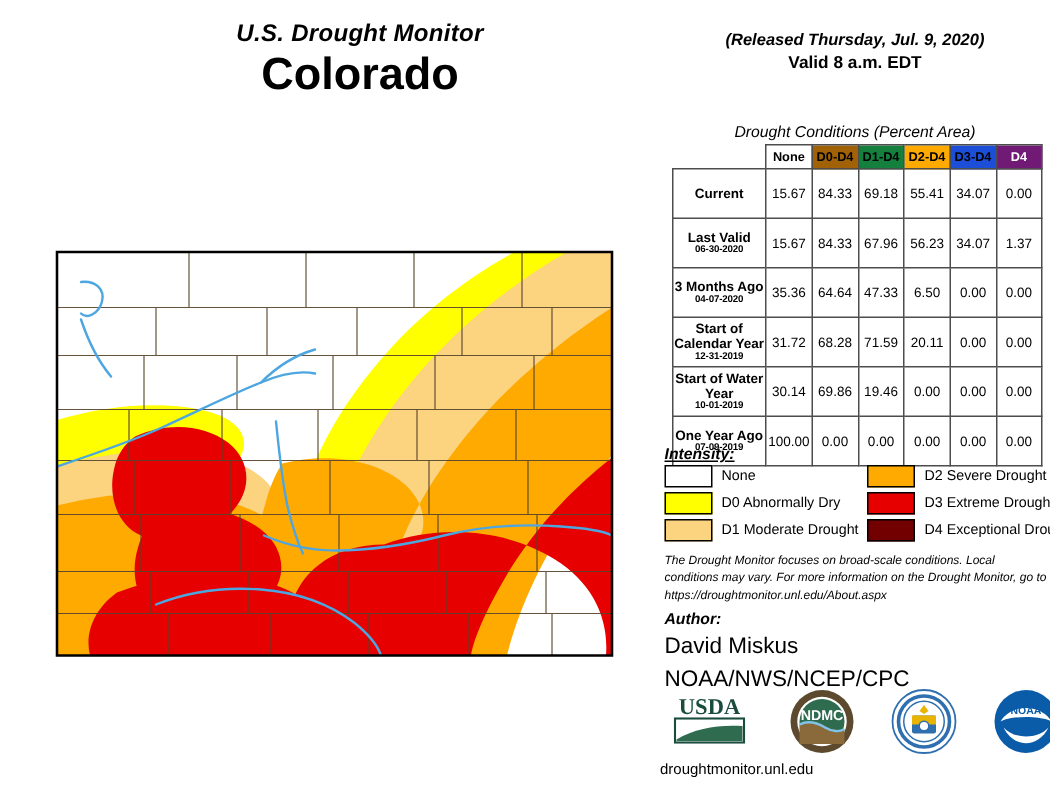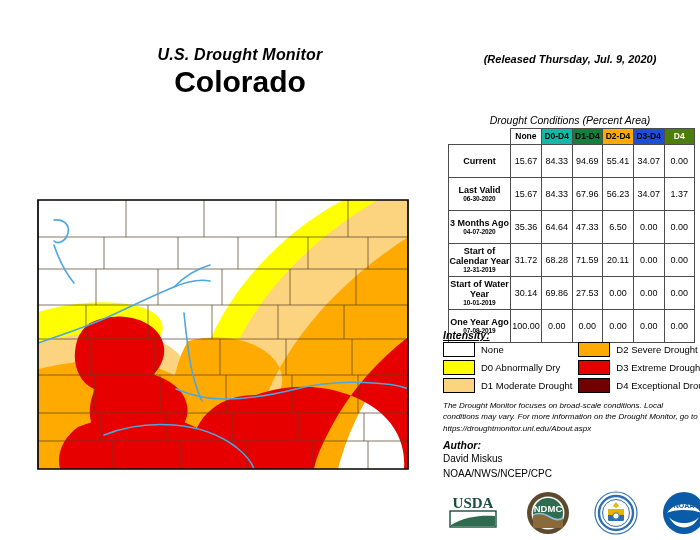--- a/index.html
+++ b/index.html
@@ -1,21 +1,21 @@
 <!DOCTYPE html>
 <html><head>
 <meta charset="utf-8">
 <style>
   html,body{margin:0;padding:0;}
   body{
     width:700px;height:540px;background:#ffffff;
     font-family:"Liberation Sans", sans-serif;
     color:#000;overflow:hidden;position:relative;
   }
-  .page{position:absolute;inset:0;margin-top:32px;}
+  .page{position:absolute;inset:0;}
 
   
   #title-block{position:absolute;left:60px;top:14px;width:360px;text-align:center;}
   #title-main{font-size:16px;font-weight:bold;font-style:italic;letter-spacing:.2px;}
   #title-state{font-size:30px;font-weight:bold;margin-top:2px;line-height:1.05;}
 
   #date-block{position:absolute;left:440px;top:18px;width:260px;text-align:center;}
   #date-main{font-size:17px;font-weight:bold;}
   #date-released{font-size:11px;font-weight:bold;font-style:italic;margin-top:3px;}
   #date-valid{font-size:11.5px;font-weight:bold;margin-top:3px;}
@@ -45,40 +45,41 @@
     display:grid;grid-template-columns:1fr 1fr;gap:3px 6px;}
   .leg-item{display:flex;align-items:center;gap:6px;}
   .leg-sw{width:30px;height:13px;border:1px solid #000;flex:none;}
   .leg-lab{font-size:9.5px;white-space:nowrap;}
 
   
   #disclaimer{position:absolute;left:443px;top:368px;width:256px;
     font-size:8px;font-style:italic;line-height:1.42;}
   #author-head{position:absolute;left:443px;top:407px;font-size:10.5px;
     font-style:italic;font-weight:bold;}
-  #author-lines{position:absolute;left:443px;top:420px;font-size:10px;line-height:1.45;}
+  #author-lines{position:absolute;left:443px;top:420px;font-size:15px;line-height:1.45;}
 
   
   #logos{position:absolute;left:444px;top:458px;width:262px;height:46px;
     display:flex;align-items:center;justify-content:space-between;}
-  #site-url{position:absolute;left:440px;top:508px;width:260px;text-align:center;
-    font-size:13px;font-weight:bold;}
+  #site-url{position:absolute;left:440px;top:508px;width:260px;text-align:left;
+    font-size:10px;font-weight:normal;}
 </style>
 </head>
 <body>
 
 <div class="page">
 
   <div id="title-block">
     <div id="title-main">U.S. Drought Monitor</div>
     <div id="title-state">Colorado</div>
   </div>
 
   <div id="date-block">
     <div id="date-released">(Released Thursday, Jul. 9, 2020)</div>
+    <div id="date-valid">Valid 8 a.m. EDT</div>
   </div>
 
   <div id="map-wrap">
     <svg id="map-svg" viewBox="0 0 420 360" xmlns="http://www.w3.org/2000/svg">
       <defs>
         <clipPath id="coClip">
           <polygon points="30,73 400,73 400,342 30,342"></polygon>
         </clipPath>
       </defs>
 
@@ -162,36 +163,36 @@
     </svg>
   </div>
 
   <div id="table-caption">Drought Conditions (Percent Area)</div>
 
   <table id="cond-table">
     <thead>
       <tr>
         <th class="blank"></th>
         <th style="background:#ffffff">None</th>
-        <th style="background:#14b8a6">D0-D4</th>
+        <th style="background:#a16207">D0-D4</th>
         <th style="background:#15803d">D1-D4</th>
         <th style="background:#ffaa00">D2-D4</th>
         <th style="background:#1d4ed8">D3-D4</th>
-        <th style="background:#4d7c0f;color:#fff">D4</th>
+        <th style="background:#701a75;color:#fff">D4</th>
       </tr>
     </thead>
     <tbody>
       <tr>
         <td class="rowlab">
           <span>Current</span>
           <span class="sub"></span>
         </td>
         <td class="val">15.67</td>
         <td class="val">84.33</td>
-        <td class="val">94.69</td>
+        <td class="val">69.18</td>
         <td class="val">55.41</td>
         <td class="val">34.07</td>
         <td class="val">0.00</td>
       </tr>
       <tr>
         <td class="rowlab">
           <span>Last Valid</span>
           <span class="sub">06-30-2020</span>
         </td>
         <td class="val">15.67</td>
@@ -225,21 +226,21 @@
         <td class="val">0.00</td>
         <td class="val">0.00</td>
       </tr>
       <tr>
         <td class="rowlab">
           <span>Start of Water Year</span>
           <span class="sub">10-01-2019</span>
         </td>
         <td class="val">30.14</td>
         <td class="val">69.86</td>
-        <td class="val">27.53</td>
+        <td class="val">19.46</td>
         <td class="val">0.00</td>
         <td class="val">0.00</td>
         <td class="val">0.00</td>
       </tr>
       <tr>
         <td class="rowlab">
           <span>One Year Ago</span>
           <span class="sub">07-09-2019</span>
         </td>
         <td class="val">100.00</td>

